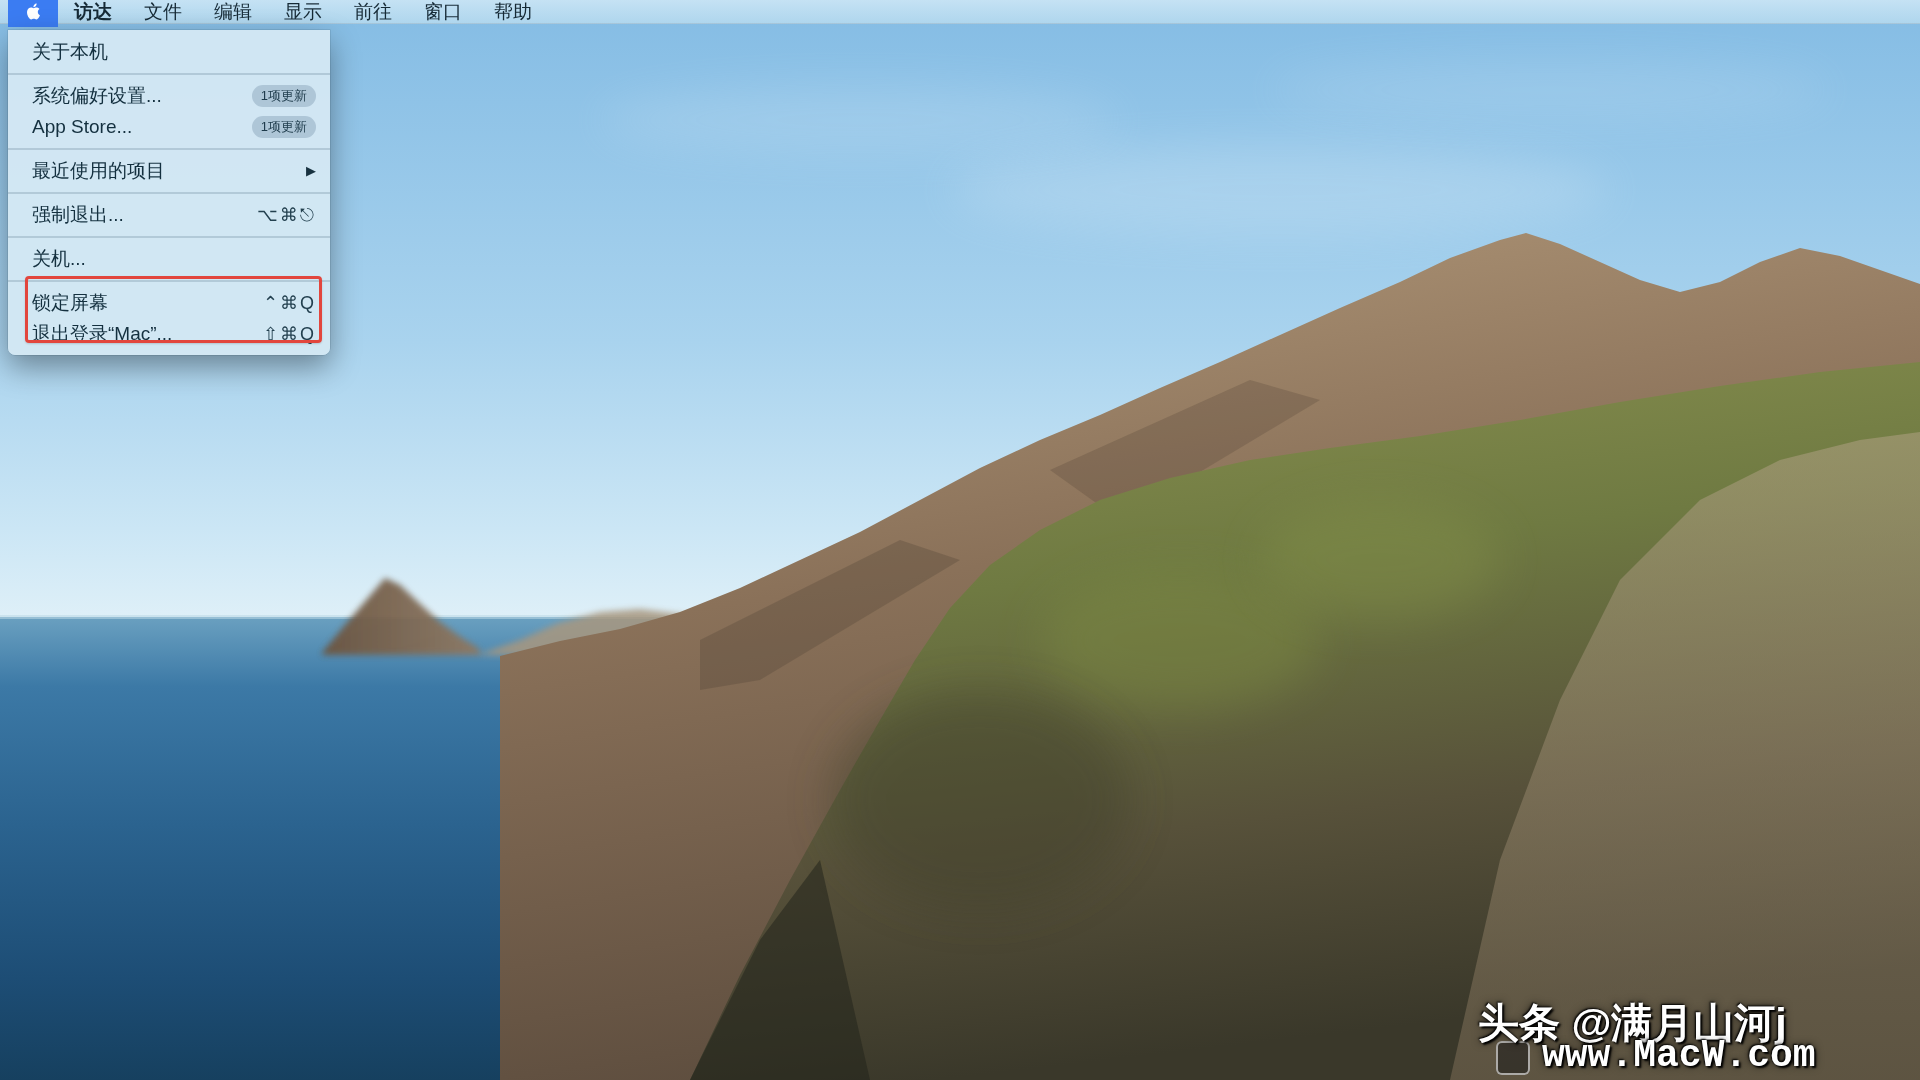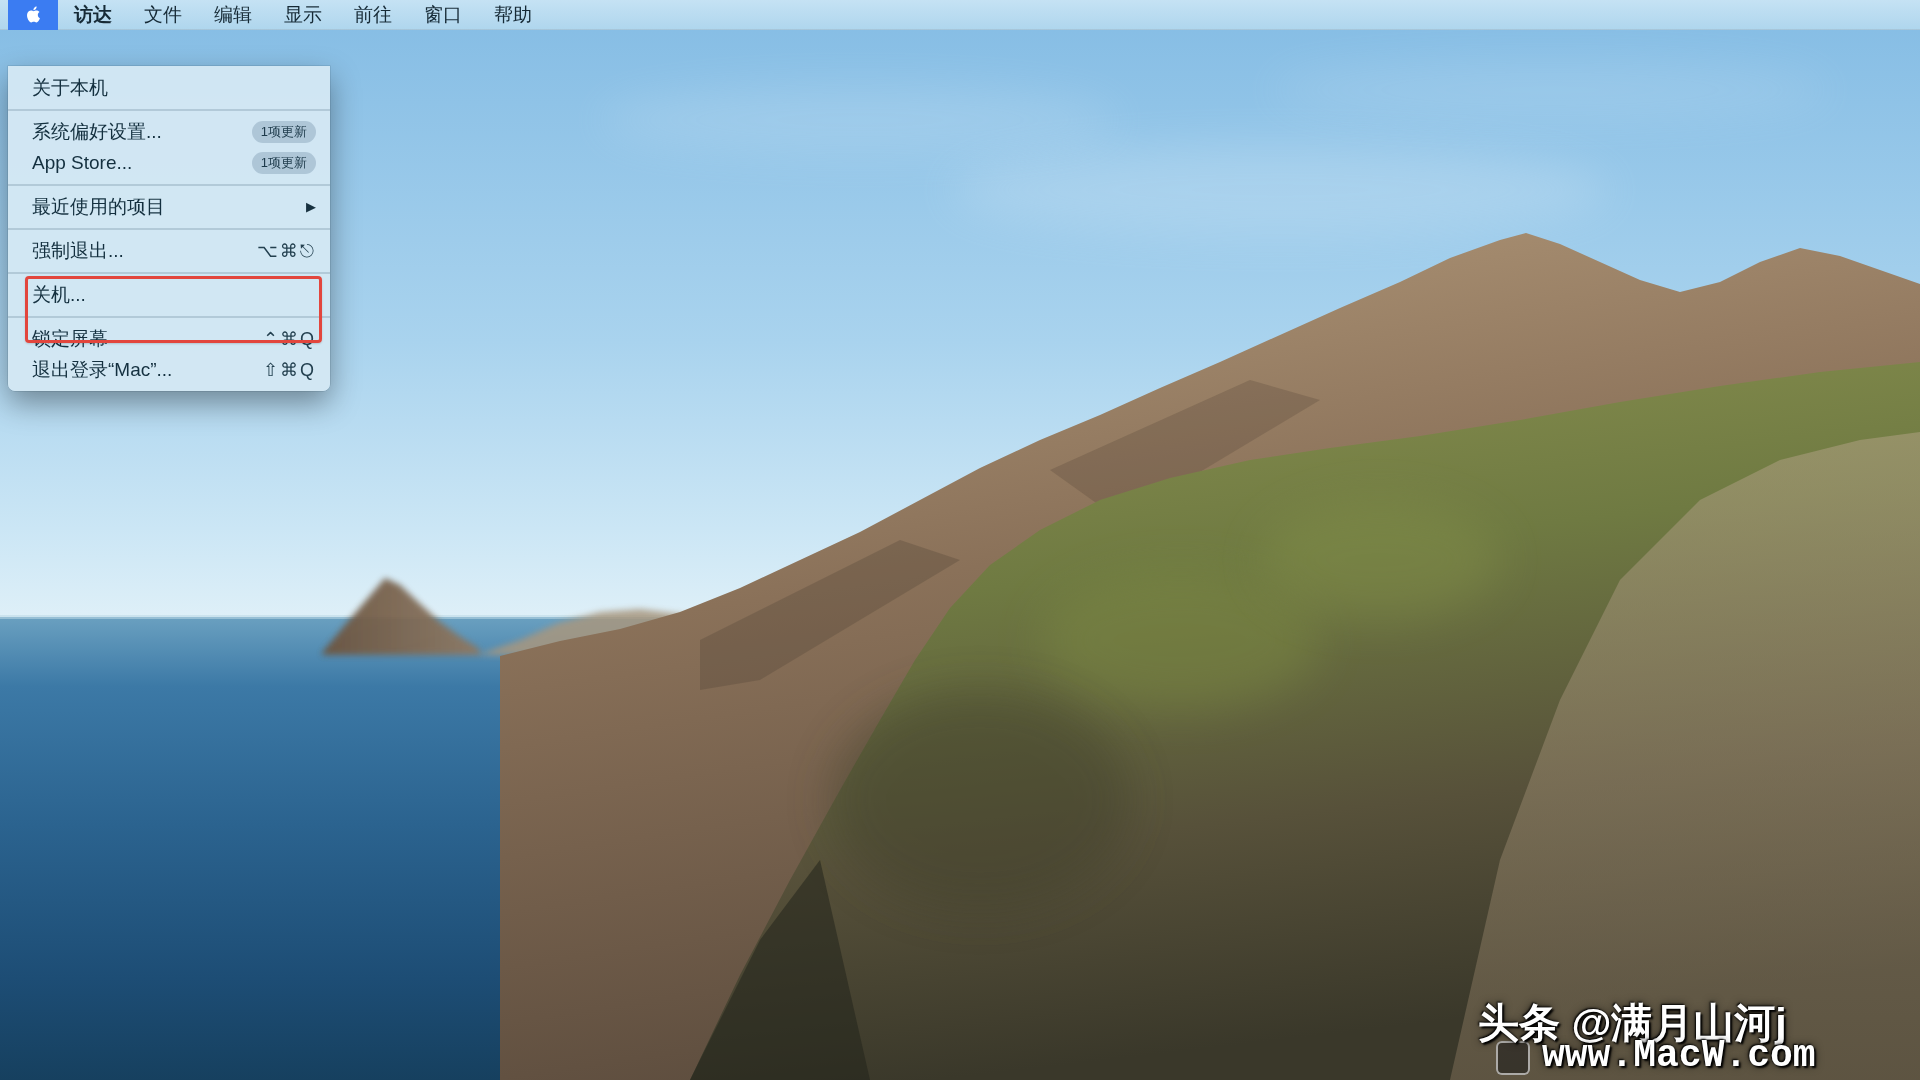--- a/index.html
+++ b/index.html
@@ -4,42 +4,42 @@
 <style>
   * { margin:0; padding:0; box-sizing:border-box; }
   html,body { width:1920px; height:1080px; overflow:hidden; }
   body { position:relative; font-family:"Liberation Sans", sans-serif; background:#9cc8e8; }
 
   
   #wallpaper { position:absolute; inset:0; z-index:0; }
 
   
   .menubar {
-    position:absolute; top:0; left:0; width:1920px; height:30px; z-index:5;
+    position:absolute; top:0; left:0; width:1920px; height:24px; z-index:5;
     background:linear-gradient(to bottom, rgba(203,229,245,0.92), rgba(178,216,238,0.92));
     border-bottom:1px solid rgba(110,145,170,0.35);
     display:flex; align-items:center;
     font-size:19px; color:#162a36;
   }
   .apple-box {
     width:50px; height:30px; margin-left:8px; background:#3b7cf2;
     display:flex; align-items:center; justify-content:center; cursor:default;
   }
   .apple-box svg { width:19px; height:19px; fill:#ffffff; }
   .mb-item { padding:0 16px; height:30px; display:flex; align-items:center; }
   .mb-item.app-name { font-weight:bold; }
 
   
   .dropdown {
     position:absolute; left:8px; top:30px; width:322px; z-index:6;
     background:rgba(211,231,243,0.97);
     border-radius:0 0 7px 7px;
     box-shadow:0 12px 30px rgba(0,0,0,0.38), 0 0 0 0.5px rgba(40,70,90,0.25);
     padding:6px 0;
-    font-size:19px; color:#14303f;margin-top:36px;
+    font-size:19px; color:#14303f;
   }
   .mi { height:31px; display:flex; align-items:center; padding:0 14px 0 24px; }
   .mi .label { flex:1; white-space:nowrap; }
   .badge {
     background:rgba(118,147,170,0.38); color:#1d3ा4a; color:#1d3a4a;
     border-radius:11px; height:22px; padding:0 9px;
     font-size:13px; display:flex; align-items:center;
   }
   .shortcut { font-size:18px; color:#23404f; letter-spacing:2px; white-space:nowrap; }
   .submenu-arrow { font-size:13px; color:#17313f; }

